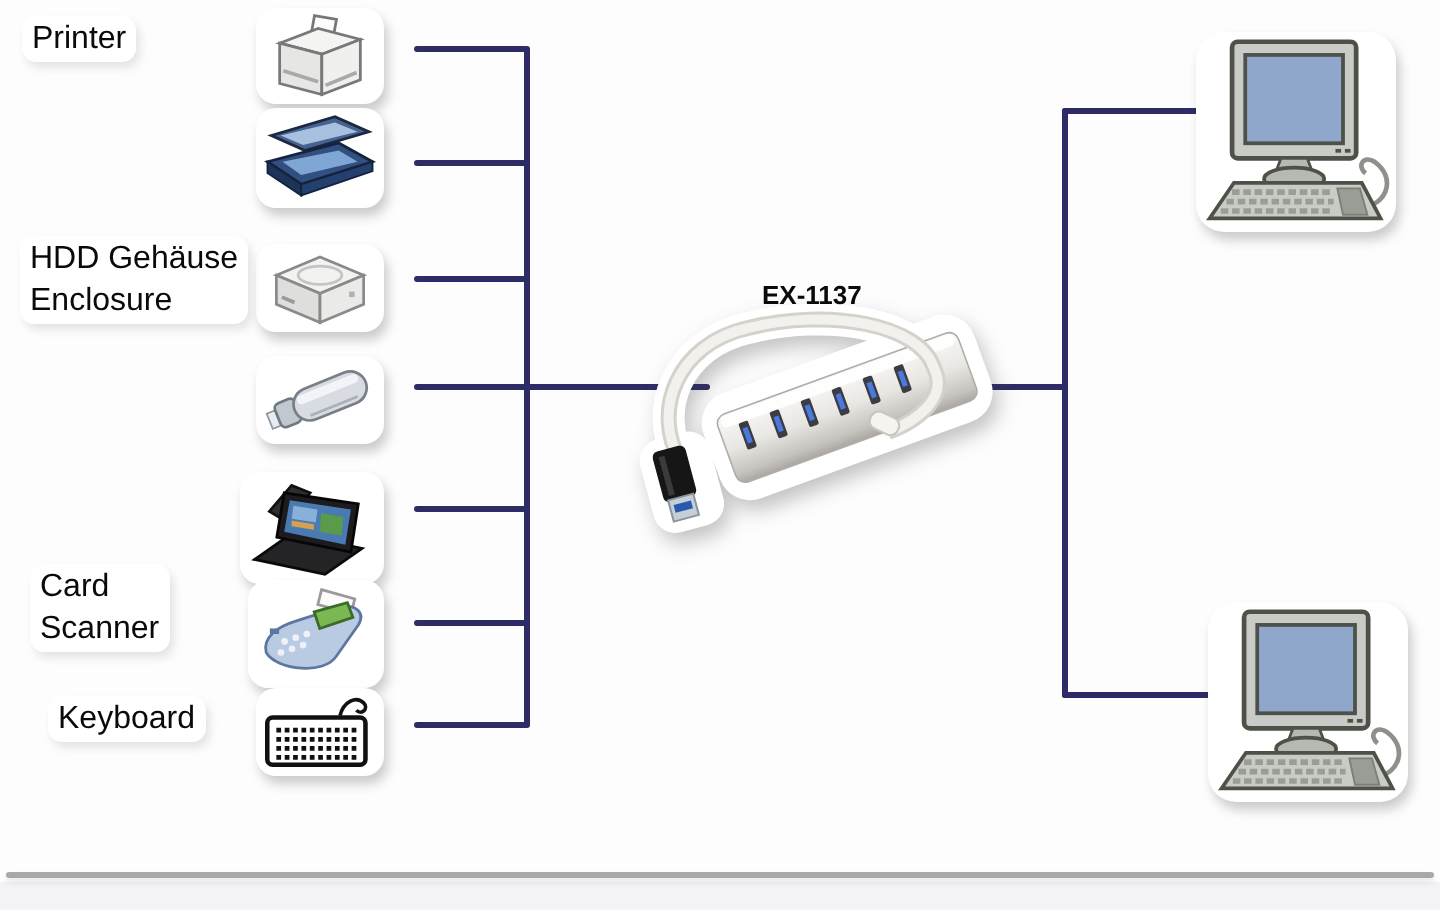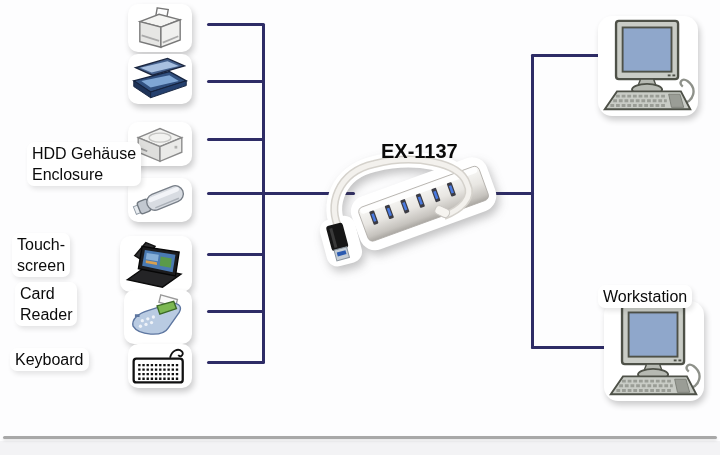--- a/index.html
+++ b/index.html
@@ -6,21 +6,21 @@
   .canvas{position:relative;width:720px;height:455px;background:#fdfdfe;overflow:hidden;
     font-family:"Liberation Sans",sans-serif;}
   .label{position:absolute;font-size:16px;line-height:21px;color:#0a0a0a;white-space:pre-line;
     background:#fff;padding:1px 5px;border-radius:7px;box-shadow:2px 3px 5px rgba(0,0,0,.10);z-index:4;}
   .hline{position:absolute;height:3px;background:var(--line-color,#2e2c66);border-radius:2px;z-index:1;}
   .vline{position:absolute;width:3px;background:var(--line-color,#2e2c66);border-radius:2px;z-index:1;}
   .sticker{position:absolute;background:#fff;border-radius:10px;box-shadow:2px 4px 6px rgba(0,0,0,.20);
     display:flex;align-items:center;justify-content:center;z-index:2;}
   .computer-sticker{border-radius:14px;}
   .hub-svg{position:absolute;left:316px;top:148px;z-index:3;filter:drop-shadow(3px 5px 5px rgba(60,60,60,.30));}
-  .model-label{position:absolute;left:381px;top:140px;font-weight:700;font-size:20px;color:#0a0a0a;z-index:5;}
+  .model-label{position:absolute;left:381px;top:140px;font-weight:700;font-size:13px;color:#0a0a0a;z-index:5;}
   .divider{position:absolute;left:3px;top:436px;width:714px;height:3px;border-radius:2px;
     background:var(--divider-color,#a8a8a8);box-shadow:0 2px 3px rgba(0,0,0,.10);z-index:1;}
   .footer-strip{position:absolute;left:0;top:441px;width:720px;height:14px;background:#f3f3f5;z-index:0;}
   .screen-fill{fill:var(--screen-color,#8fa7cb);}
   svg{display:block;}
 </style>
 </head>
 <body>
 
 <div class="canvas">
@@ -35,27 +35,26 @@
   <div class="hline" style="left:207px;top:253px;width:57px;"></div>
   <div class="hline" style="left:207px;top:310px;width:57px;"></div>
   <div class="hline" style="left:207px;top:361px;width:57px;"></div>
   <div class="vline" style="left:262px;top:23px;height:341px;"></div>
 
   <div class="hline" style="left:468px;top:192px;width:66px;"></div>
   <div class="vline" style="left:531px;top:54px;height:295px;"></div>
   <div class="hline" style="left:531px;top:54px;width:70px;"></div>
   <div class="hline" style="left:531px;top:346px;width:75px;"></div>
 
-  <div class="label" style="left:27px;top:118px;margin-top:24px;">HDD Gehäuse
+  <div class="label" style="left:11px;top:8px;">Printer</div>
+  <div class="label" style="left:10px;top:118px;">HDD Gehäuse
 Enclosure</div>
-  <div class="label" style="left:12px;top:233px;">Touch-
-screen</div>
   <div class="label" style="left:15px;top:282px;">Card
-Reader</div>
-  <div class="label" style="left:10px;top:348px;">Keyboard</div>
+Scanner</div>
+  <div class="label" style="left:24px;top:348px;">Keyboard</div>
 
   <div class="sticker" style="left:128px;top:4px;width:64px;height:48px;">
     <svg width="60" height="44" viewBox="0 0 64 48">
       <polygon points="29,2 41,4 39,15 27,13" fill="#fdfdfd" stroke="#777" stroke-width="1.5"></polygon>
       <polygon points="10,17 31,9 54,15 33,23" fill="#f4f4f2" stroke="#787878" stroke-width="1.5"></polygon>
       <polygon points="10,17 33,23 33,45 10,39" fill="#e6e6e4" stroke="#787878" stroke-width="1.5"></polygon>
       <polygon points="33,23 54,15 54,37 33,45" fill="#f0f0ee" stroke="#787878" stroke-width="1.5"></polygon>
       <line x1="12" y1="32" x2="31" y2="38" stroke="#aaa" stroke-width="2"></line>
       <line x1="35" y1="40" x2="52" y2="33" stroke="#aaa" stroke-width="2"></line>
     </svg>
@@ -195,21 +194,20 @@
       <ellipse cx="49" cy="75" rx="16" ry="6" fill="#b6b9b2" stroke="#4e5148" stroke-width="2"></ellipse>
       <path d="M 86 90 C 99 88 103 74 92 66 C 86 62 82 68 87 72" stroke="#8e918a" stroke-width="2.5" fill="none"></path>
       <polygon points="4,96 17,77 85,77 95,96" fill="#c9ccc6" stroke="#4e5148" stroke-width="2"></polygon>
       <line x1="16" y1="82" x2="70" y2="82" stroke="#9a9d96" stroke-width="3" stroke-dasharray="4 2"></line>
       <line x1="13" y1="87" x2="70" y2="87" stroke="#9a9d96" stroke-width="3" stroke-dasharray="4 2"></line>
       <line x1="10" y1="92" x2="70" y2="92" stroke="#9a9d96" stroke-width="3" stroke-dasharray="4 2"></line>
       <polygon points="72,80 84,80 88,94 75,94" fill="#9a9d96" stroke="#7c7f78" stroke-width="1"></polygon>
     </svg>
   </div>
 
-  <div class="label" style="left:598px;top:285px;">Workstation</div>
   <div class="sticker computer-sticker" style="left:604px;top:301px;width:100px;height:100px;">
     <svg width="94" height="94" viewBox="0 0 100 100">
       <rect x="16" y="2" width="66" height="62" rx="3" fill="#c9ccc6" stroke="#4e5148" stroke-width="2.5"></rect>
       <rect x="23" y="9" width="52" height="47" class="screen-fill" stroke="#4e5148" stroke-width="2"></rect>
       <rect x="71" y="59" width="3" height="2" fill="#4e5148"></rect>
         <rect x="76" y="59" width="3" height="2" fill="#4e5148"></rect>
       <polygon points="42,64 56,64 59,72 39,72" fill="#b6b9b2" stroke="#4e5148" stroke-width="1.5"></polygon>
       <ellipse cx="49" cy="75" rx="16" ry="6" fill="#b6b9b2" stroke="#4e5148" stroke-width="2"></ellipse>
       <path d="M 86 90 C 99 88 103 74 92 66 C 86 62 82 68 87 72" stroke="#8e918a" stroke-width="2.5" fill="none"></path>
       <polygon points="4,96 17,77 85,77 95,96" fill="#c9ccc6" stroke="#4e5148" stroke-width="2"></polygon>

